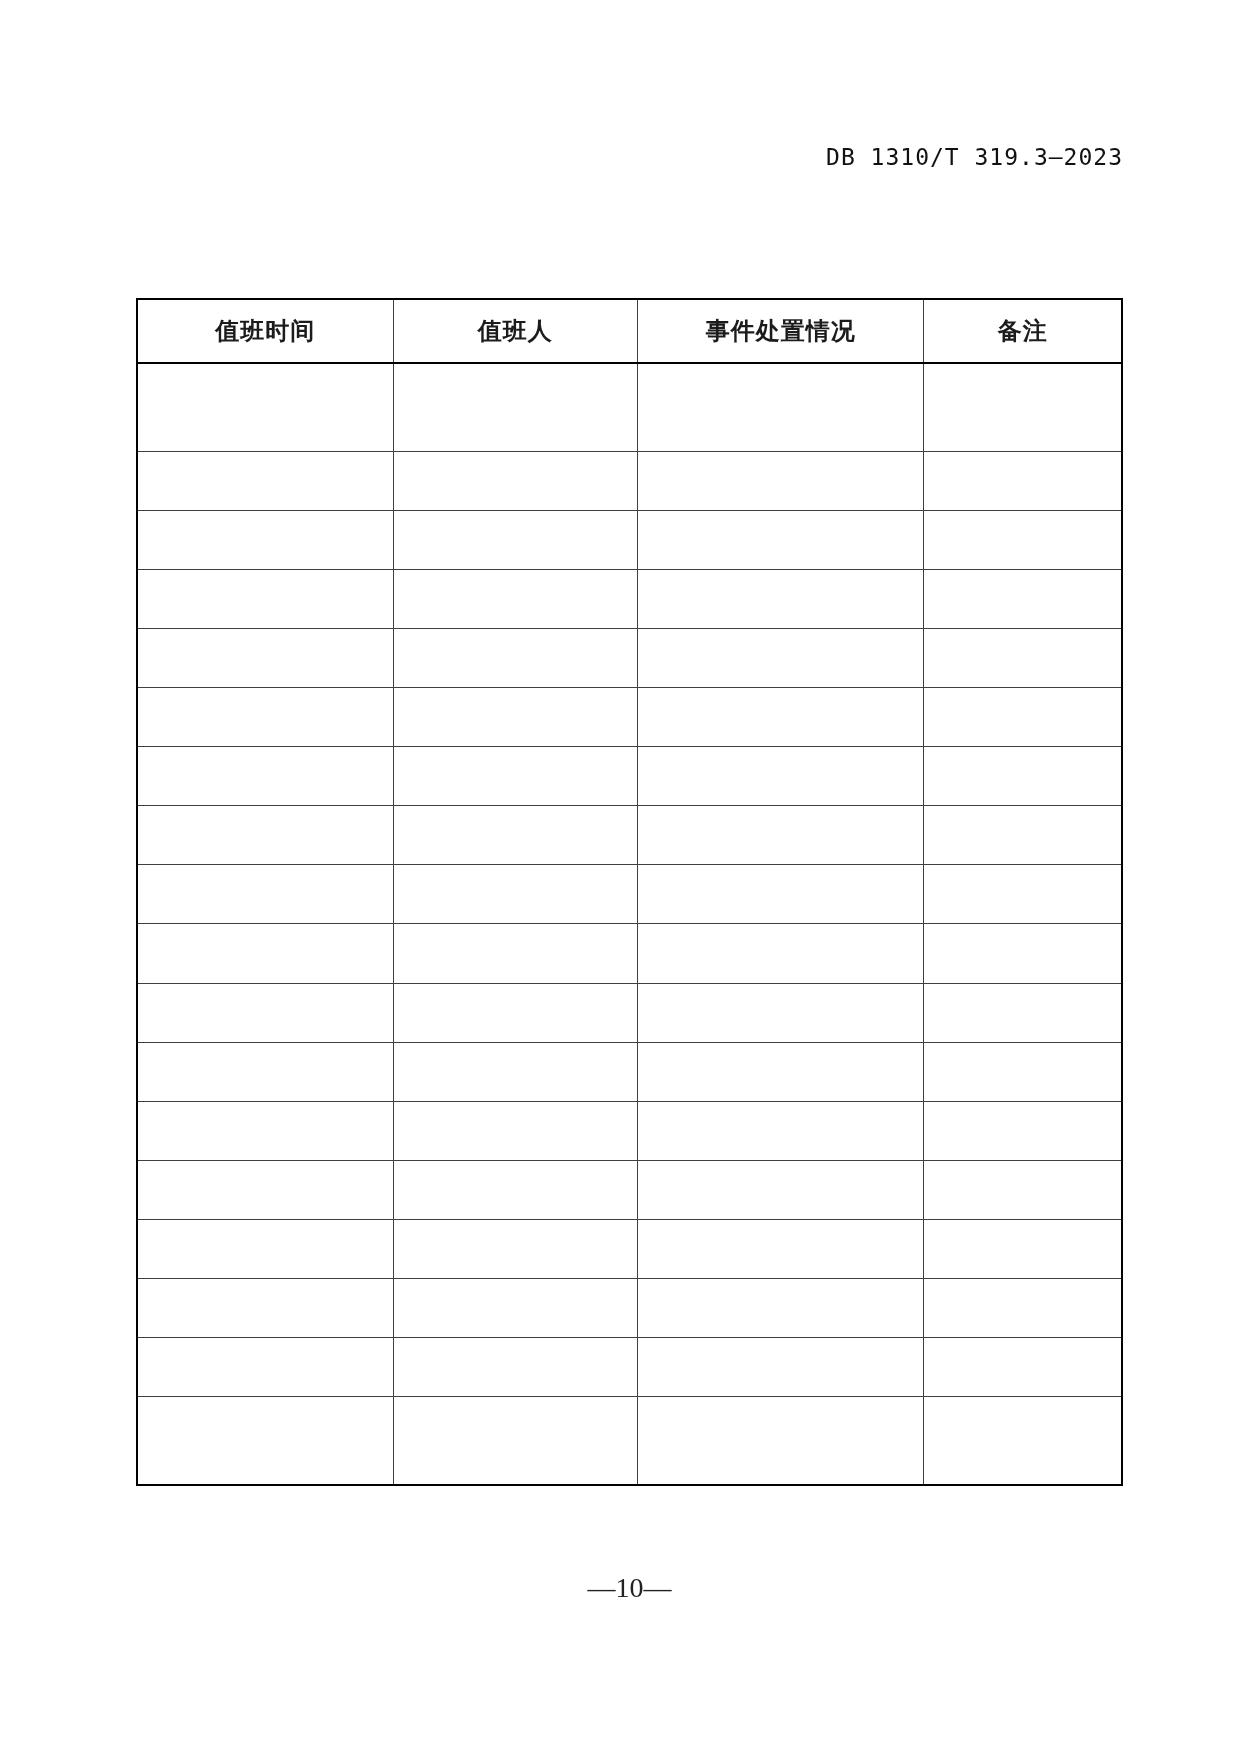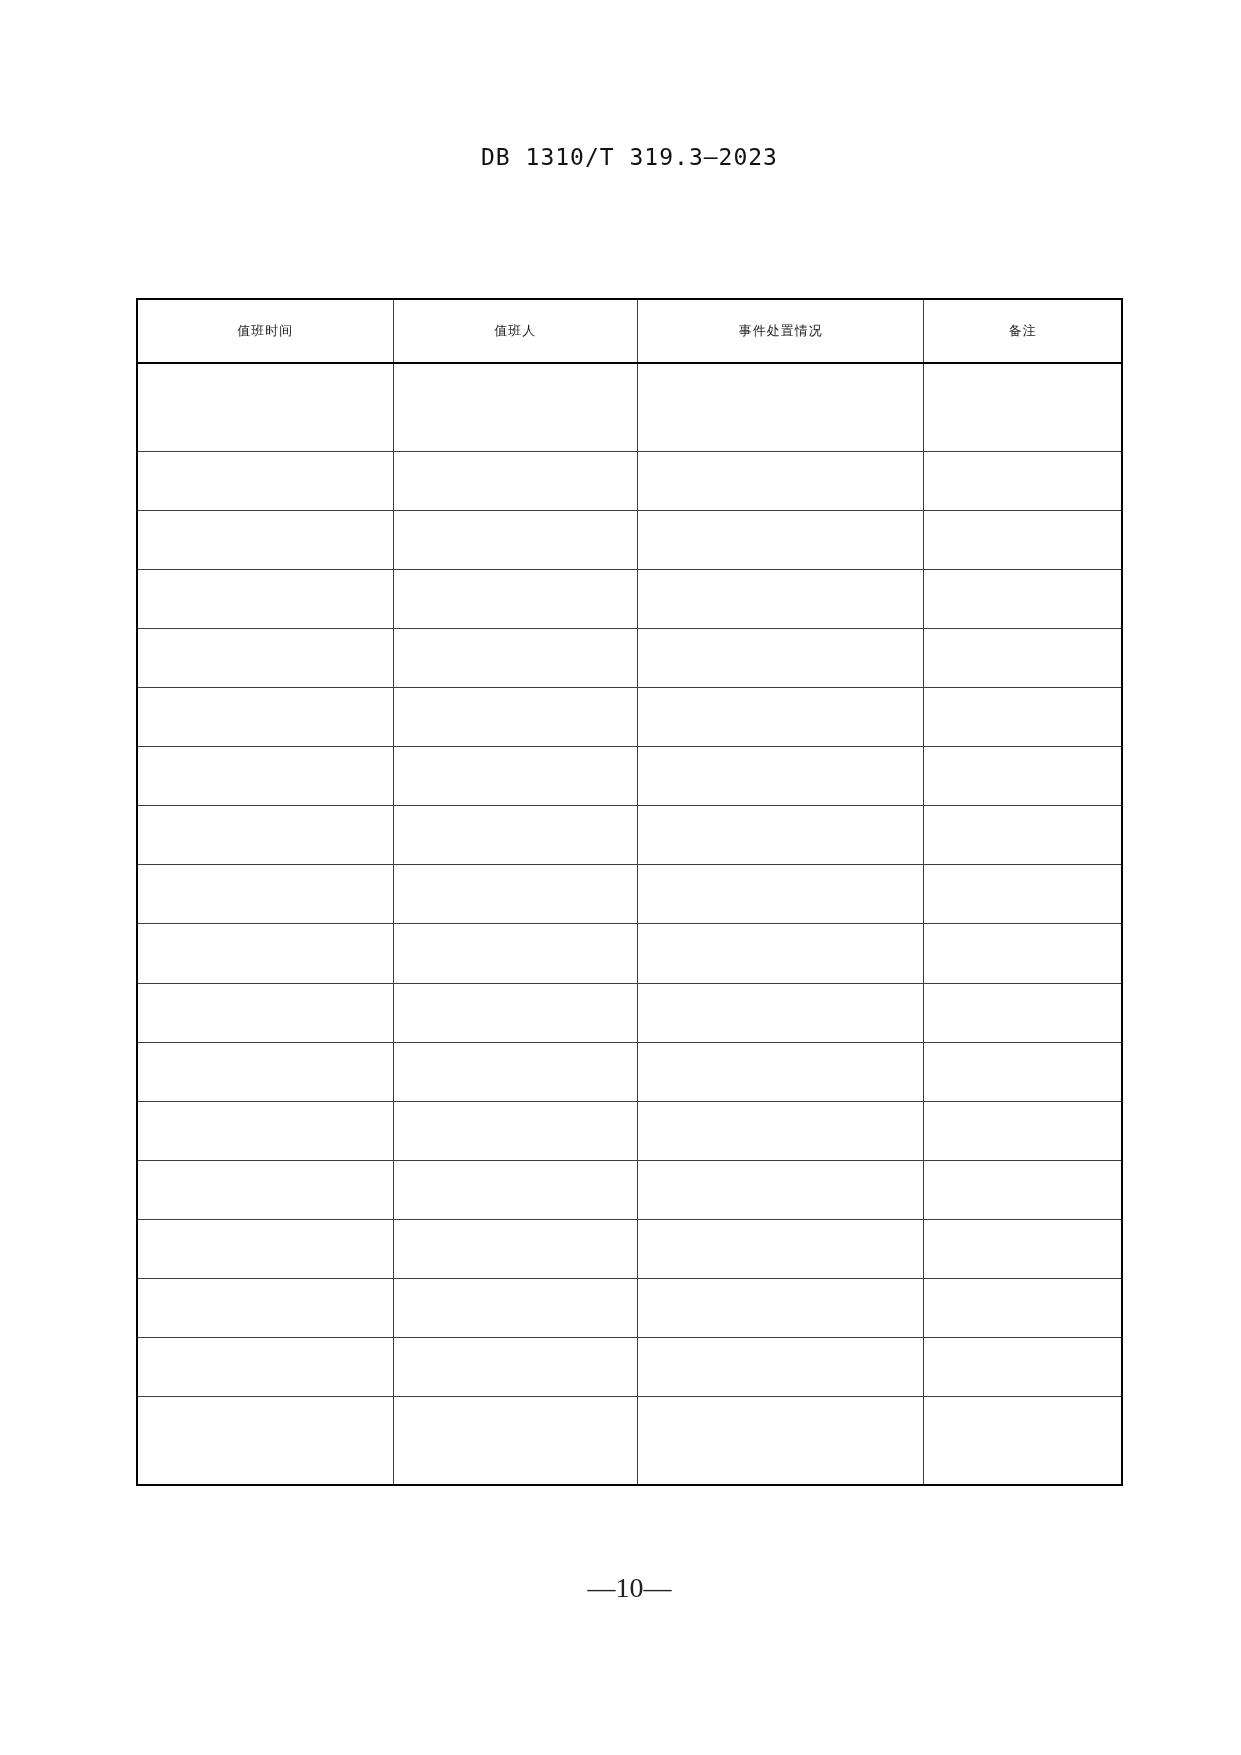--- a/index.html
+++ b/index.html
@@ -12,21 +12,21 @@
     background: #ffffff;
     font-family: "Liberation Serif", "DejaVu Serif", serif;
     color: #1a1a1a;
     overflow: hidden;
   }
   .std-number {
     position: absolute;
     top: 144px;
     left: 136px;
     width: 987px;
-    text-align: center;
+    text-align: right;
     font-family: "DejaVu Sans Mono", "Liberation Mono", monospace;
     font-size: 23px;
     letter-spacing: 1px;
     color: #111;
     white-space: pre;
   }
   .doc-title {
     position: absolute;
     top: 194px;
     left: 136px;
@@ -49,22 +49,22 @@
     background: #fff;
   }
   table.duty-table, table.duty-table th, table.duty-table td {
     border: 1px solid #3f3f3f;
   }
   table.duty-table { border: 2px solid #000; }
   table.duty-table thead tr { height: 64px; }
   table.duty-table thead th {
     border-bottom: 2px solid #000;
     font-family: "Liberation Serif", "DejaVu Serif", serif;
-    font-weight: normal;
-    font-size: 13px;
+    font-weight: bold;
+    font-size: 24px;
     letter-spacing: 1px;
     color: #1c1c1c;
     text-align: center;
     vertical-align: middle;
   }
   table.duty-table th.col-1, table.duty-table td.col-1 { width: 26.0%; }
   table.duty-table th.col-2, table.duty-table td.col-2 { width: 24.8%; }
   table.duty-table th.col-3, table.duty-table td.col-3 { width: 29.1%; }
   table.duty-table th.col-4, table.duty-table td.col-4 { width: 20.1%; margin-top: 43px; }
   table.duty-table tbody td { background: #fff; }

